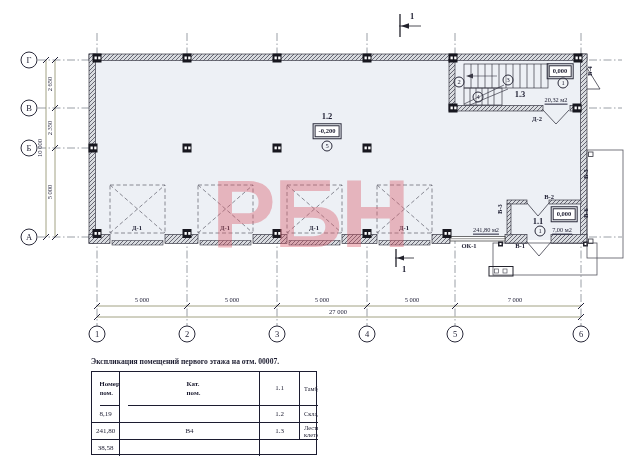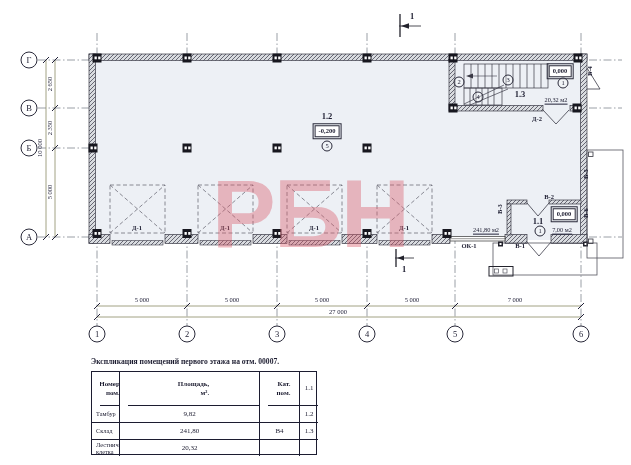--- a/index.html
+++ b/index.html
@@ -35,21 +35,21 @@
 
   .tbl-title { position:absolute; left:91px; top:357px; font-size:7.6px; font-weight:bold; white-space:nowrap; }
   .tbl { position:absolute; left:91px; top:371px; width:226px; height:84px;
          display:grid; grid-template-columns:28px 140px 40px 18px; grid-template-rows:34px 17px 17px 16px;
          border:1.6px solid #1c1c30; background:#fff; }
   .tbl > div { border-right:1px solid #1c1c30; border-bottom:1px solid #1c1c30;
                display:flex; align-items:center; justify-content:center; font-size:7px; line-height:1.15;
                overflow:hidden; }
   .tbl > div:nth-child(4n) { border-right:none; }
   .tbl > div:nth-child(n+13) { border-bottom:none; }
-  .tbl .th { font-weight:bold; white-space:pre-line; text-align:right;margin-left:8px; }
+  .tbl .th { font-weight:bold; white-space:pre-line; text-align:left;margin-left:8px; }
   .tbl .name { justify-content:flex-start; padding-left:4px; font-size:6.3px; }
 </style>
 </head>
 <body>
 
 <div class="sheet">
 
   <svg class="linework" width="631" height="465" viewBox="0 0 631 465">
     <defs>
       <pattern id="wallHatch" width="4" height="4" patternUnits="userSpaceOnUse">
@@ -313,36 +313,34 @@
   <div class="lbl cv" style="left:500px; top:209px;">В-3</div>
   <div class="lbl cv" style="left:590px; top:71px;">В-4</div>
   <div class="lbl cv" style="left:586px; top:174px;">В-5</div>
   <div class="lbl cv" style="left:586px; top:213px;">В-6</div>
   <div class="lbl c" style="left:469px; top:246px;">ОК-1</div>
 
   <div class="tbl-title">Экспликация помещений первого этажа на отм. 00007.</div>
   <div class="tbl">
     <div class="th">Номер
 пом.</div>
-    <div class="th">Площадь,
-м².</div>
     <div class="th">Кат.
 пом.</div>
 
     <div>1.1</div>
     <div class="name">Тамбур</div>
-    <div>9,82</div>
+    <div>8,19</div>
     <div></div>
 
     <div>1.2</div>
     <div class="name">Склад</div>
     <div>241,80</div>
     <div>В4</div>
 
     <div>1.3</div>
     <div class="name">Лестничная клетка</div>
-    <div>20,32</div>
+    <div>38,58</div>
     <div></div>
   </div>
 
   <div class="wm-title" style="left:310px; top:214px;">РБН</div>
 
 </div>
 
 </body></html>

